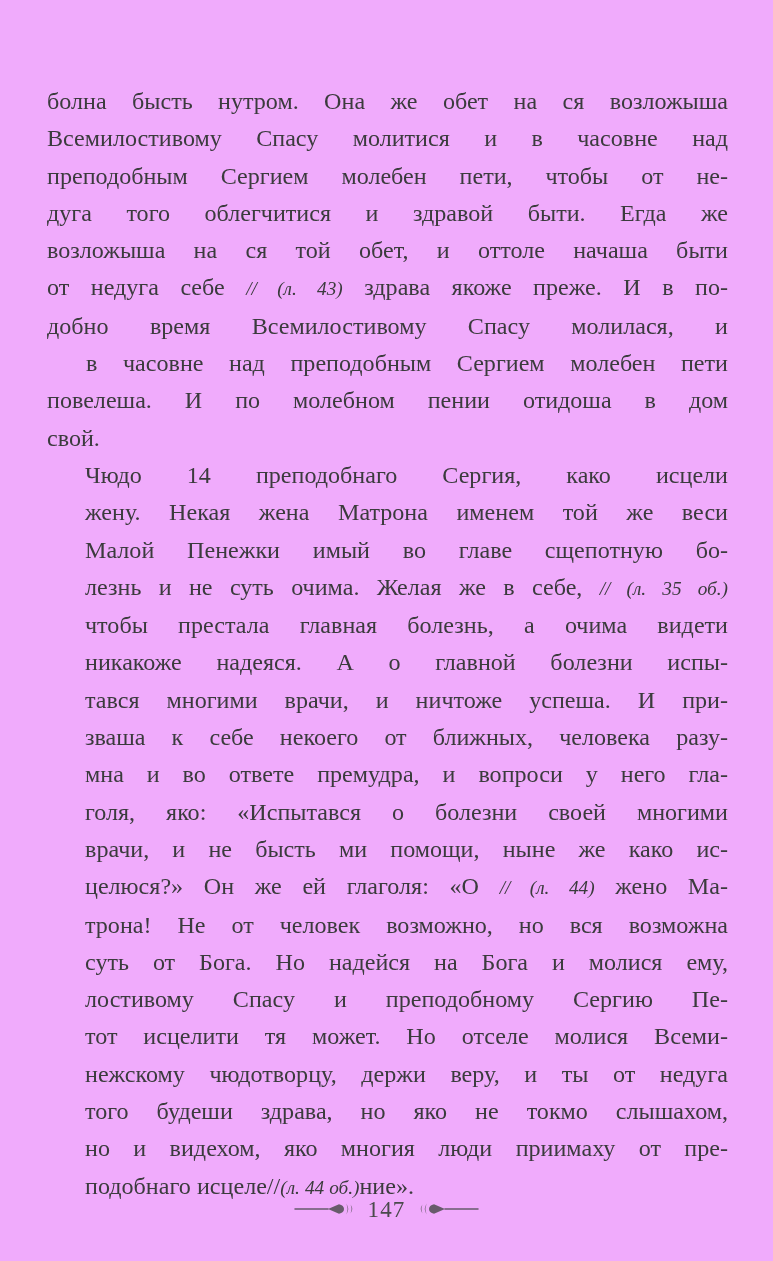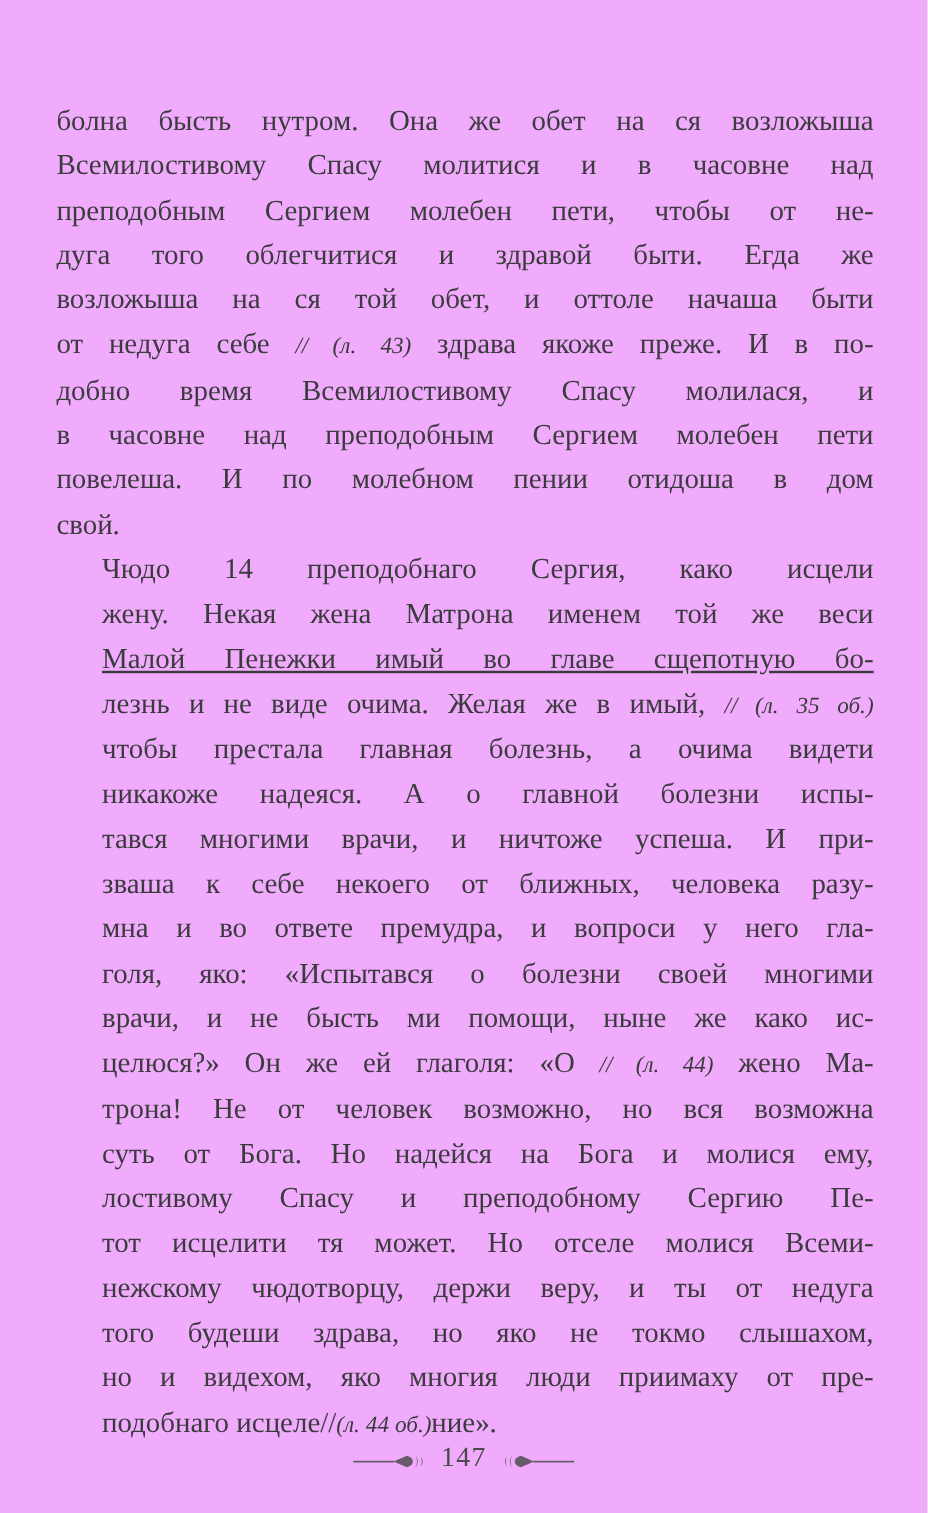--- a/index.html
+++ b/index.html
@@ -55,21 +55,21 @@
     font-size: 0.80em;
     margin-top: 44px;
   }
   .footer {
     position: absolute;
     left: 0;
     right: 0;
     top: 1192px;
     height: 34px;
     display: flex;
-    align-items: flex-end;
+    align-items: center;
     justify-content: center;
     gap: 11px;
     font-family: "Liberation Serif", "DejaVu Serif", serif;
     color: #4a4a4c;
   }
   .folio-num {
     font-size: 23px;
     letter-spacing: 1.2px;
     color: #4a4a4c;
     line-height: 1;
@@ -89,29 +89,29 @@
 
   <div class="textblock">
       <p>
         <span class="ln" style="word-spacing: 0px;"><span>болна бысть нутром. Она же обет на ся возложыша</span></span>
         <span class="ln" style="word-spacing: 0px;"><span>Всемилостивому Спасу молитися и в часовне над</span></span>
         <span class="ln" style="word-spacing: 0px;"><span>преподобным Сергием молебен пети, чтобы от не-</span></span>
         <span class="ln" style="word-spacing: 0px;"><span>дуга того облегчитися и здравой быти. Егда же</span></span>
         <span class="ln" style="word-spacing: 0px;"><span>возложыша на ся той обет, и оттоле начаша быти</span></span>
         <span class="ln" style="word-spacing: 0px;"><span>от недуга себе </span><span class="folio">// (л. 43)</span><span> здрава якоже преже. И в по-</span></span>
         <span class="ln" style="word-spacing: 0px;"><span>добно время Всемилостивому Спасу молилася, и</span></span>
-        <span class="ln" style="word-spacing: 0px;"><span>в часовне над преподобным Сергием молебен пети</span></span>
+        <span class="ln" style="word-spacing: 0px; margin-left: 39px;"><span>в часовне над преподобным Сергием молебен пети</span></span>
         <span class="ln" style="word-spacing: 0px;"><span>повелеша. И по молебном пении отидоша в дом</span></span>
         <span class="ln last"><span>свой.</span></span>
       </p>
       <p class="indent">
         <span class="ln" style="word-spacing: -7.6px;"><span>Чюдо 14 преподобнаго Сергия, како исцели</span></span>
         <span class="ln" style="word-spacing: 0px;"><span>жену. Некая жена Матрона именем той же веси</span></span>
-        <span class="ln" style="word-spacing: 0px; text-decoration: underline;"><span>Малой Пенежки имый во главе сщепотную бо-</span></span>
-        <span class="ln" style="word-spacing: 0px;"><span>лезнь и не виде очима. Желая же в имый, </span><span class="folio">// (л. 35 об.)</span></span>
+        <span class="ln" style="word-spacing: 0px;"><span>Малой Пенежки имый во главе сщепотную бо-</span></span>
+        <span class="ln" style="word-spacing: 0px;"><span>лезнь и не суть очима. Желая же в себе, </span><span class="folio">// (л. 35 об.)</span></span>
         <span class="ln" style="word-spacing: 0px;"><span>чтобы престала главная болезнь, а очима видети</span></span>
         <span class="ln" style="word-spacing: 0px;"><span>никакоже надеяся. А о главной болезни испы-</span></span>
         <span class="ln" style="word-spacing: 0px;"><span>тався многими врачи, и ничтоже успеша. И при-</span></span>
         <span class="ln" style="word-spacing: 0px;"><span>зваша к себе некоего от ближных, человека разу-</span></span>
         <span class="ln" style="word-spacing: 0px;"><span>мна и во ответе премудра, и вопроси у него гла-</span></span>
         <span class="ln" style="word-spacing: 0px; font-family: Liberation Serif, serif;"><span>голя, яко: «Испытався о болезни своей многими</span></span>
         <span class="ln" style="word-spacing: 0px;"><span>врачи, и не бысть ми помощи, ныне же како ис-</span></span>
         <span class="ln" style="word-spacing: 0px;"><span>целюся?» Он же ей глаголя: «О </span><span class="folio">// (л. 44)</span><span> жено Ма-</span></span>
         <span class="ln" style="word-spacing: 0px;"><span>трона! Не от человек возможно, но вся возможна</span></span>
         <span class="ln" style="word-spacing: 0px;"><span>суть от Бога. Но надейся на Бога и молися ему,</span></span>

